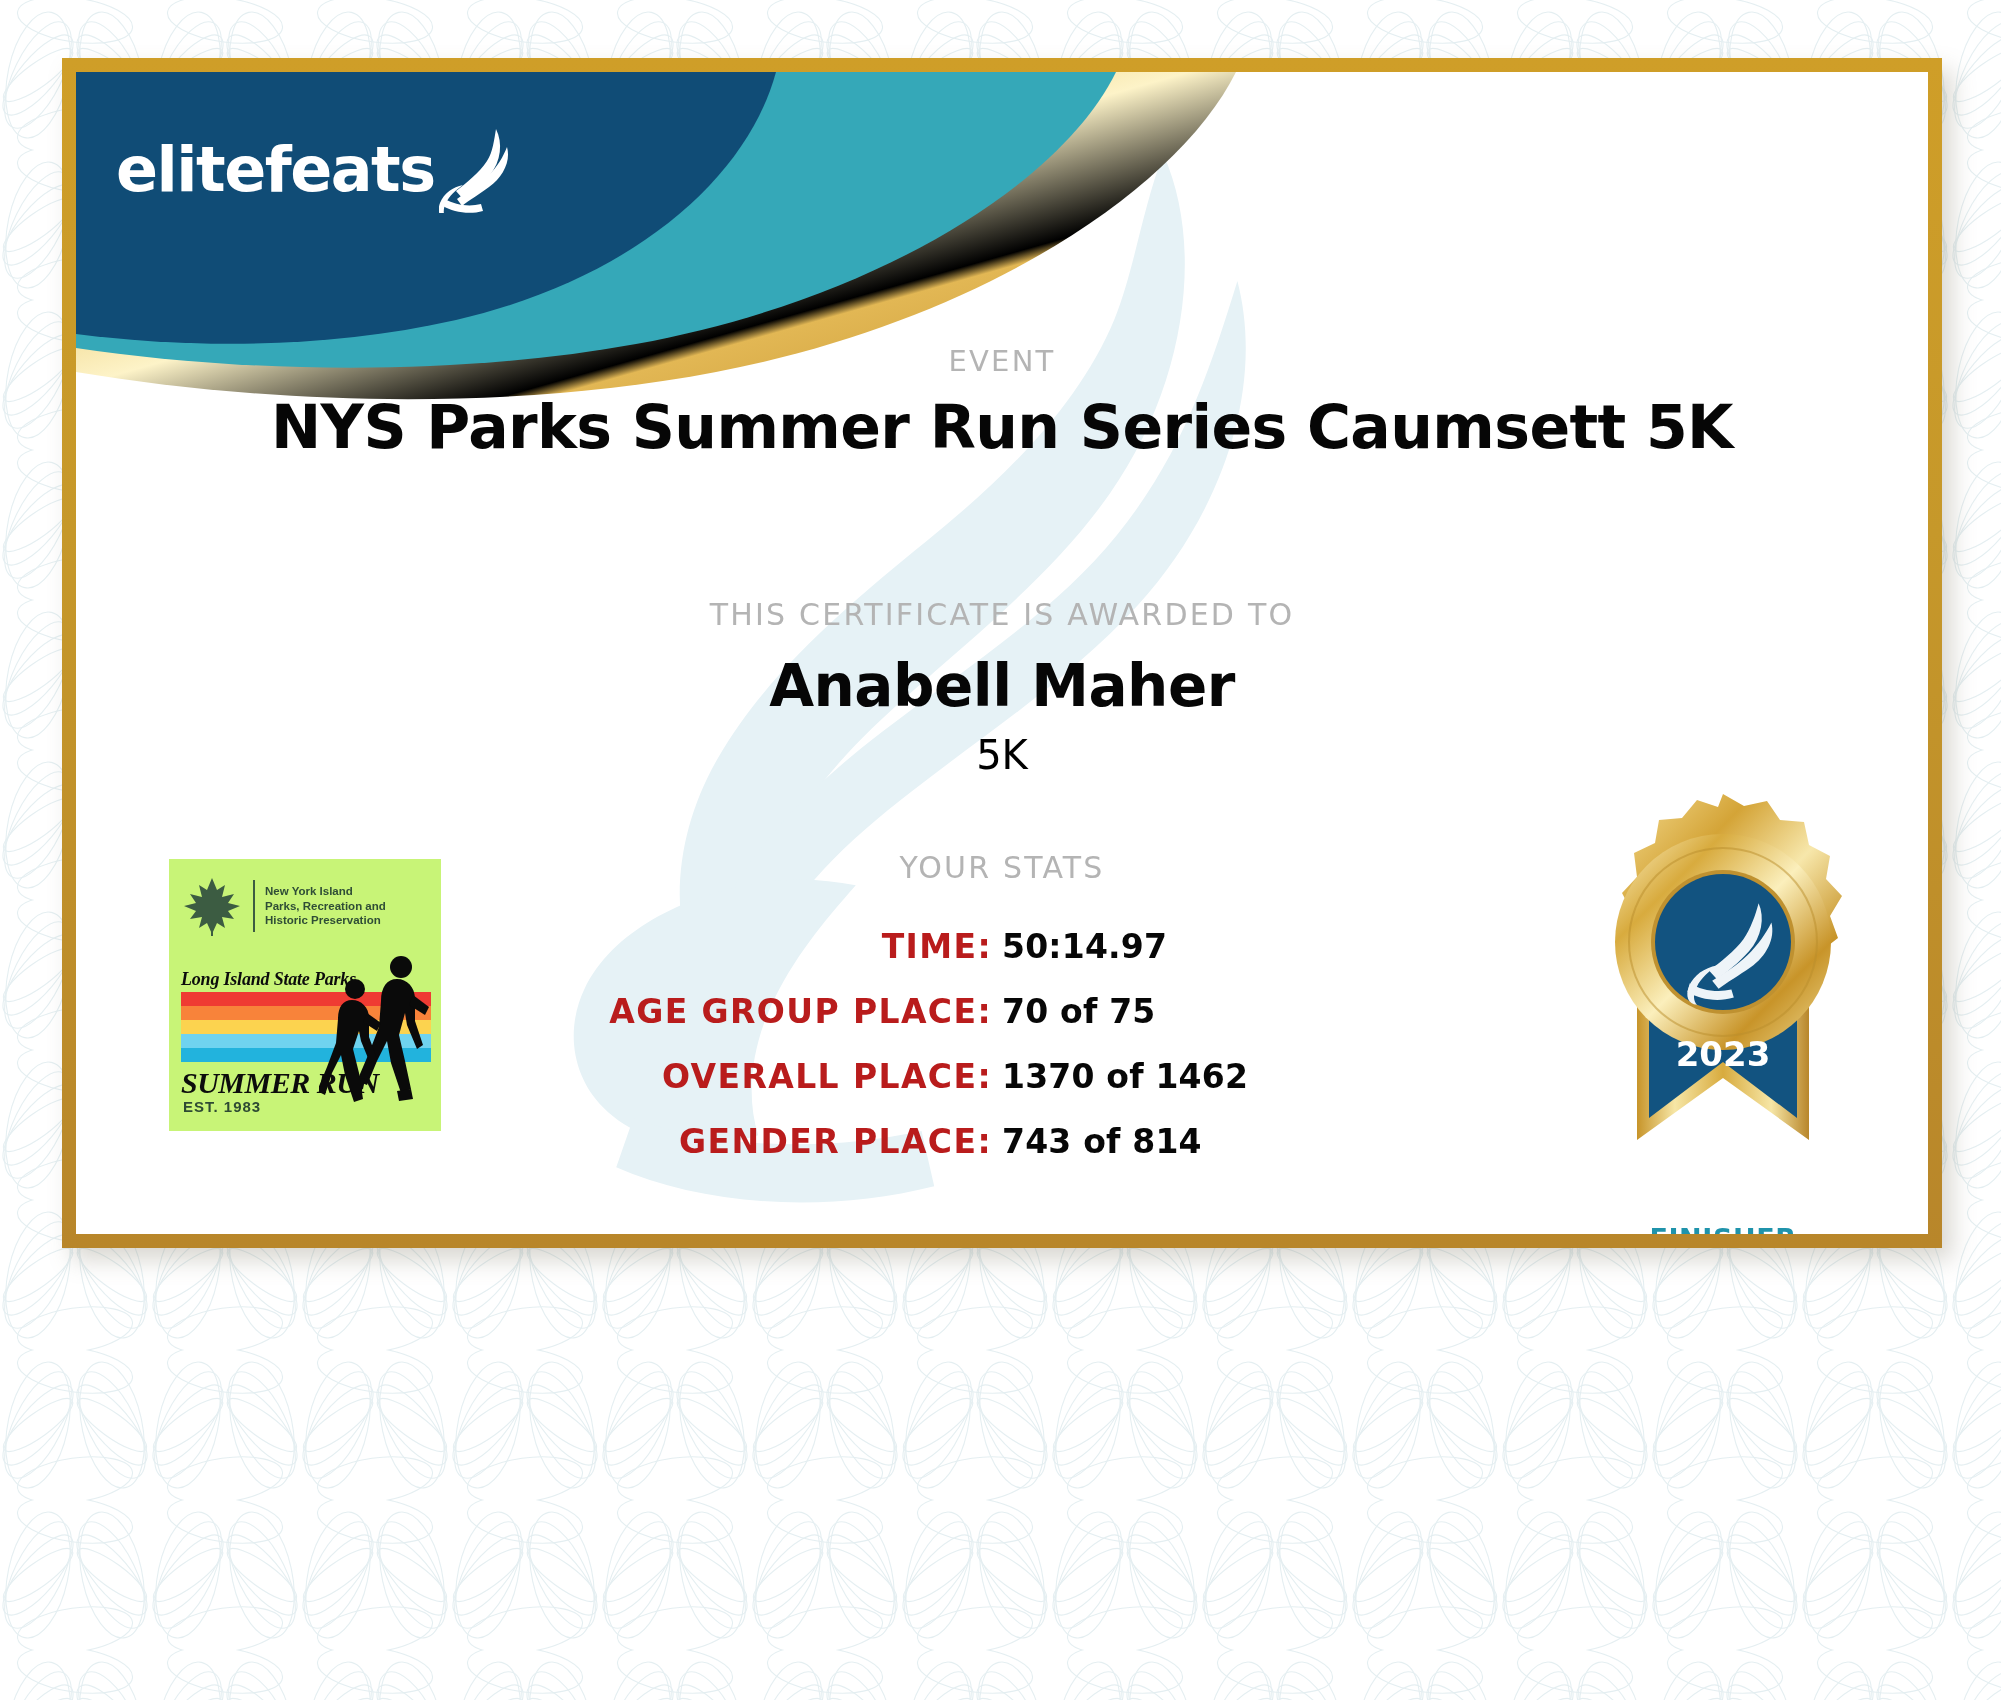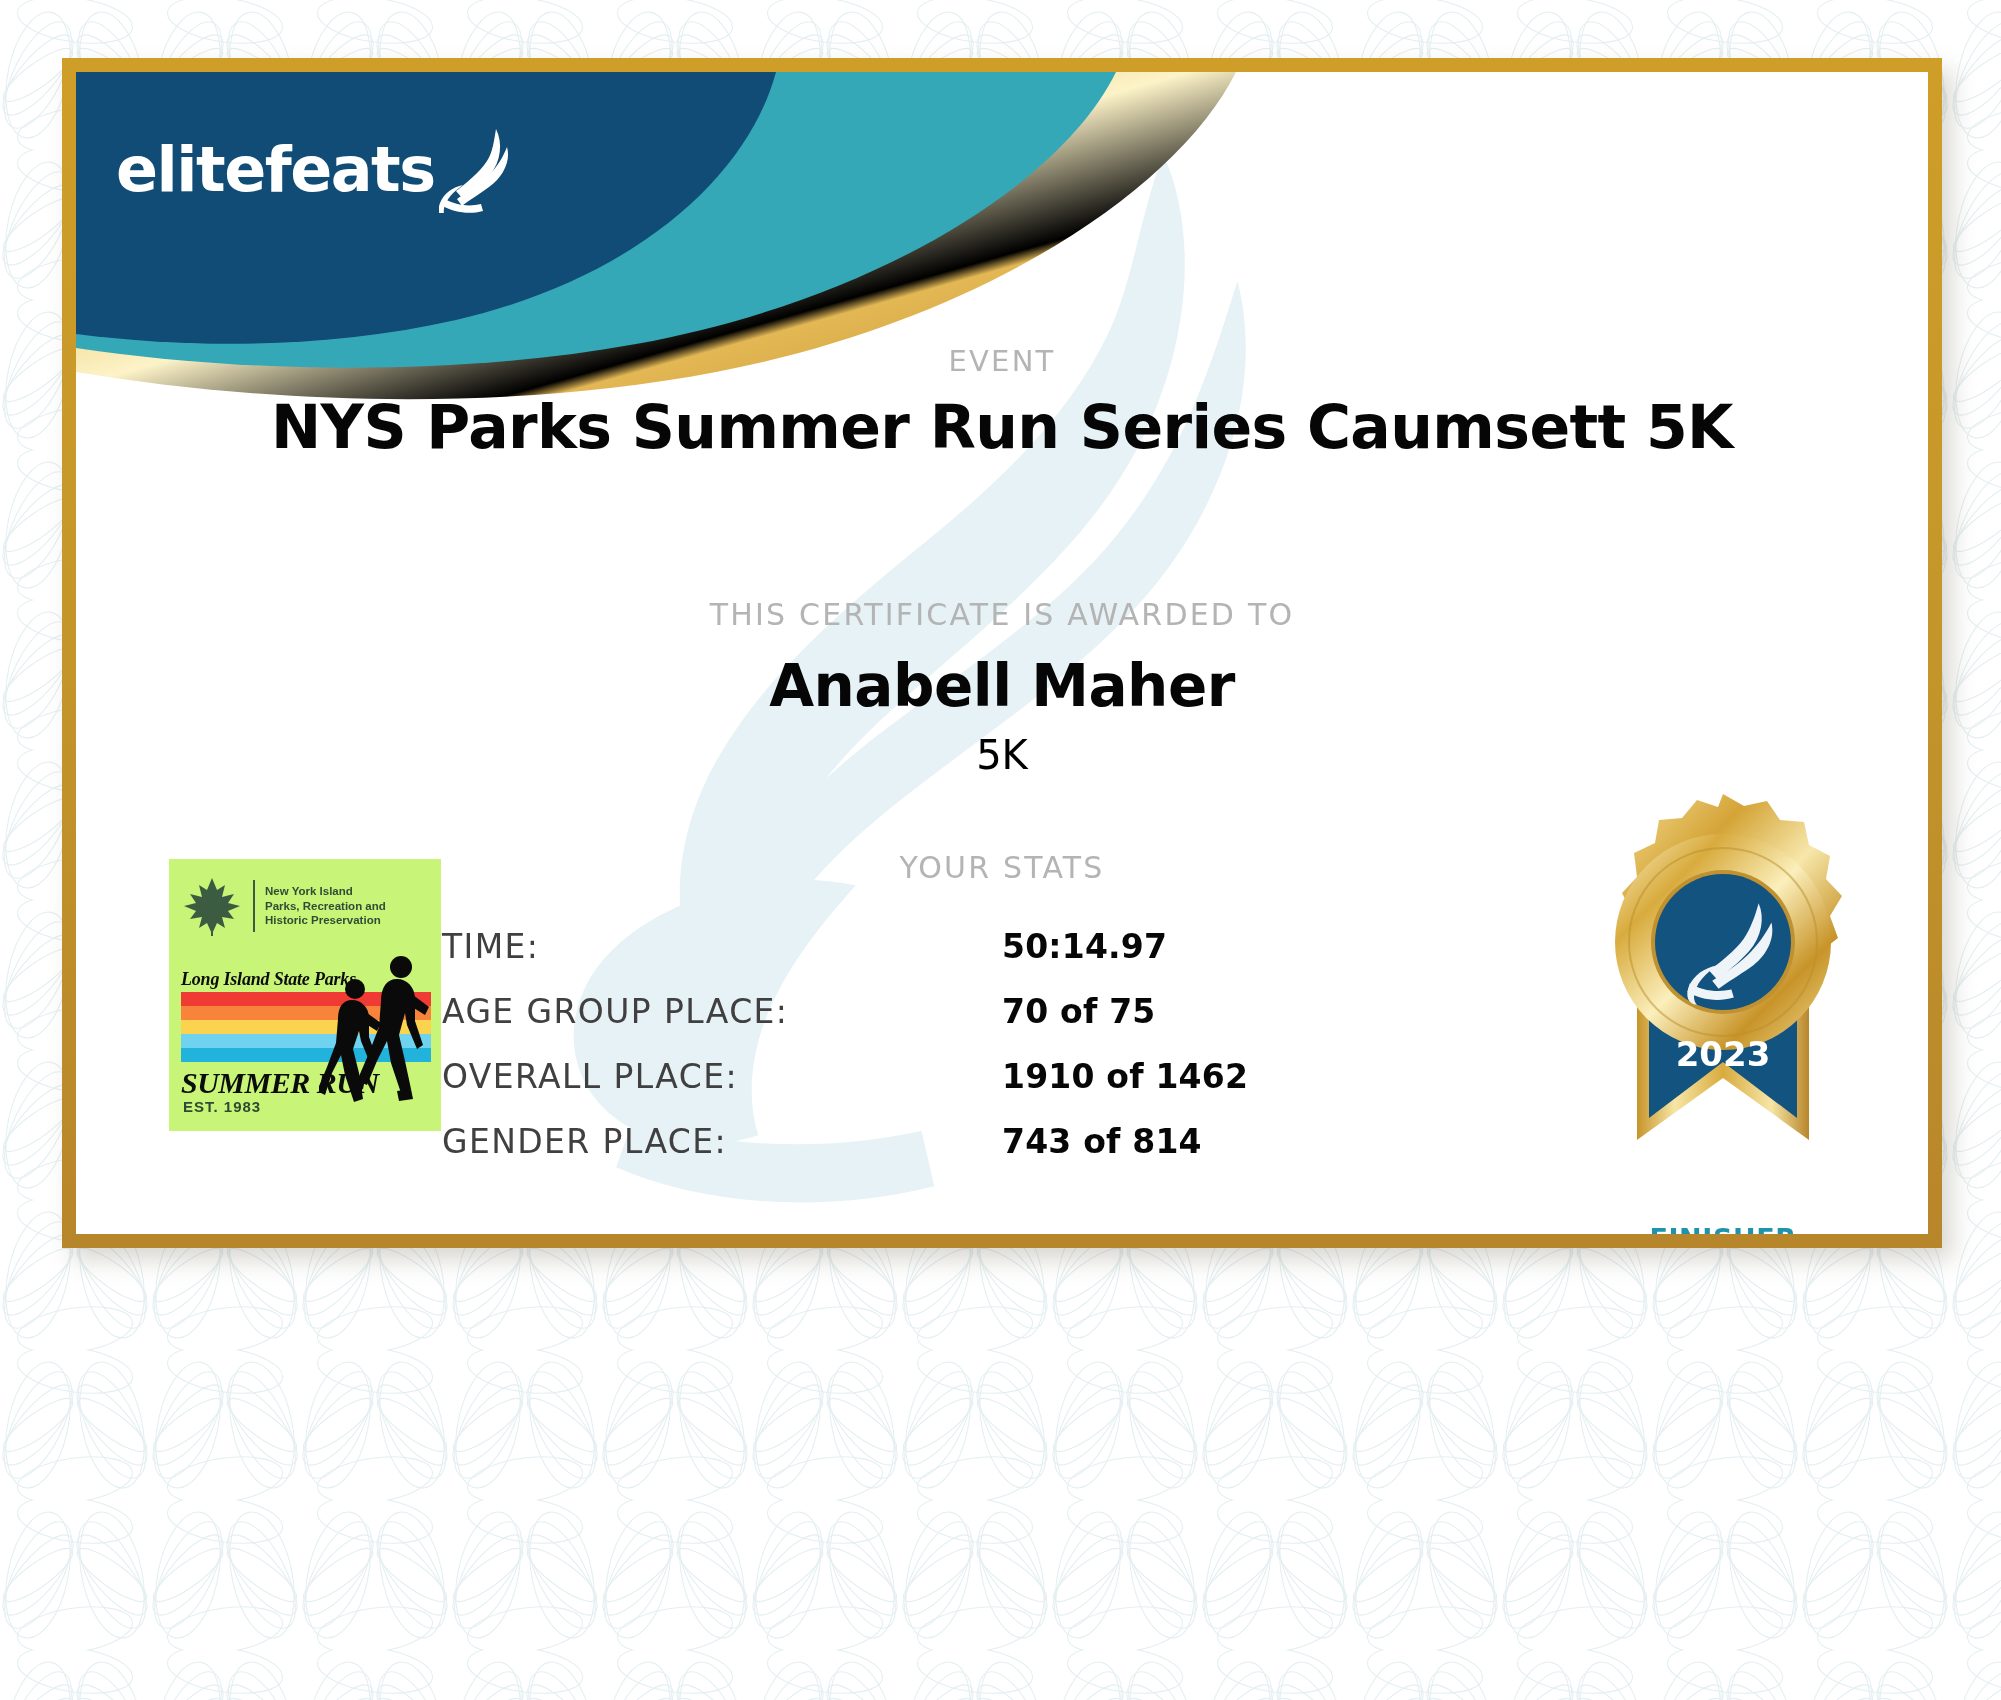--- a/index.html
+++ b/index.html
@@ -147,24 +147,26 @@
   }
   .stat-row {
     display: flex;
     justify-content: center;
     align-items: baseline;
     margin-bottom: 26px;
   }
   .stat-label {
     font-family: "DejaVu Sans", sans-serif;
     font-size: 33px;
-    color: #404040;
+    color: #b91c1c;
     letter-spacing: 1.4px;
+    text-align: right;
     width: 560px;
     padding-right: 10px;
+    font-weight: bold;
   }
   .stat-value {
     font-family: "DejaVu Sans", sans-serif;
     font-size: 33px;
     font-weight: 700;
     color: #070707;
     text-align: left;
     width: 560px;
     letter-spacing: 0.2px;
   }
@@ -346,21 +348,21 @@
           <div class="stat-row">
             <span class="stat-label">TIME:</span>
             <span class="stat-value">50:14.97</span>
           </div>
           <div class="stat-row">
             <span class="stat-label">AGE GROUP PLACE:</span>
             <span class="stat-value">70 of 75</span>
           </div>
           <div class="stat-row">
             <span class="stat-label">OVERALL PLACE:</span>
-            <span class="stat-value">1910 of 1462</span>
+            <span class="stat-value">1370 of 1462</span>
           </div>
           <div class="stat-row">
             <span class="stat-label">GENDER PLACE:</span>
             <span class="stat-value">743 of 814</span>
           </div>
         </div>
       </div>
 
       <div id="parks-logo">
         <div class="parks-top">

